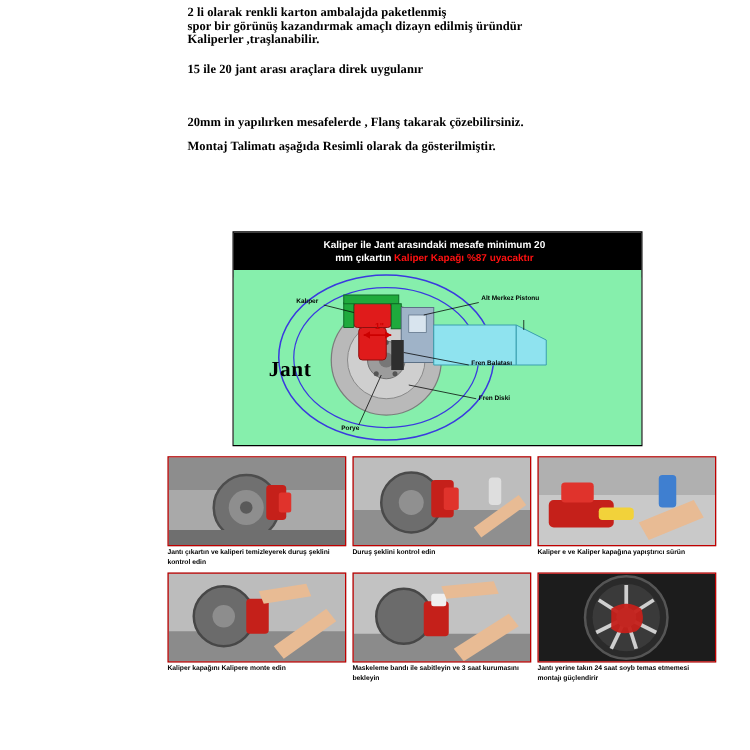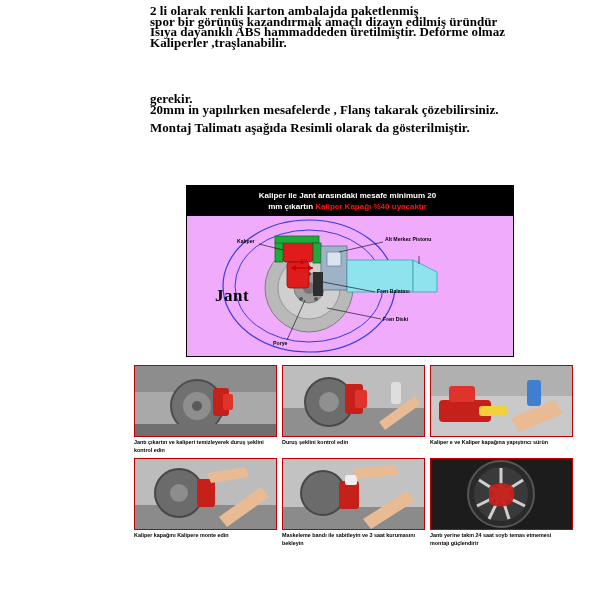--- a/index.html
+++ b/index.html
@@ -18,21 +18,21 @@
 
   .page {
     position: relative;
     width: 600px;
     height: 600px;
     box-sizing: border-box;
     padding: 6px 8px 0 150px;
   }
 
   .text-block {
-    font-size: 13px;
+    font-size: 10px;
     line-height: 10.5px;
     font-weight: bold;
     letter-spacing: 0.05px;
   }
   .para { margin: 0 0 0 0; }
   .spacer-sm { height: 8px; }
   .spacer-md { height: 13px; }
   .spacer-lg { height: 17px; }
 
   
@@ -59,21 +59,21 @@
     padding: 4px 6px 0 1px;
     box-sizing: border-box;
     text-align: center;
   }
   .diag-header .red { color: #ff1111; }
   .diag-body {
     position: absolute;
     left: 0; top: 30px;
     width: 100%;
     height: 140px;
-    background: #f0abfc;
+    background: #86efac;
     overflow: hidden;
   }
   .jant-label {
     position: absolute;
     left: 28px;
     top: 70px;
     font-family: "Liberation Serif", serif;
     font-weight: bold;
     font-size: 17px;
     letter-spacing: 0.5px;
@@ -136,36 +136,35 @@
   }
 </style>
 </head>
 <body>
 
 <div class="page">
 
   <div class="text-block">
     <div class="para">2 li olarak renkli karton  ambalajda paketlenmiş</div>
     <div class="para">spor bir görünüş kazandırmak amaçlı dizayn edilmiş üründür</div>
-    <div class="para"> Isıya dayanıklı ABS hammaddeden üretilmiştir. Deforme olmaz</div>
     <div class="para">Kaliperler ,traşlanabilir.</div>
     <div class="spacer-md"></div>
+    <div class="para">15 ile 20  jant  arası  araçlara direk uygulanır</div>
     <div class="spacer-lg"></div>
     <div class="spacer-sm"></div>
     <div class="spacer-sm"></div>
-    <div class="para">gerekir.</div>
     <div class="para">20mm in yapılırken mesafelerde , Flanş takarak çözebilirsiniz.</div>
     <div class="spacer-sm"></div>
     <div class="para">Montaj Talimatı aşağıda Resimli olarak da gösterilmiştir.</div>
   </div>
 
   <div class="diagram-wrap">
     <div class="diag-header">
       <span>Kaliper ile Jant arasındaki mesafe minimum  20</span><br>
-      <span>mm çıkartın </span><span class="red">Kaliper Kapağı %40 uyacaktır</span>
+      <span>mm çıkartın </span><span class="red">Kaliper Kapağı %87 uyacaktır</span>
     </div>
     <div class="diag-body">
       <svg width="324" height="140" viewBox="0 0 324 140">
 
         <ellipse cx="122" cy="70" rx="86" ry="66" fill="none" stroke="#3a3adf" stroke-width="1.2"></ellipse>
         <ellipse cx="122" cy="70" rx="74" ry="56" fill="none" stroke="#3a3adf" stroke-width="1"></ellipse>
 
         <circle cx="122" cy="72" r="44" fill="#b9b9b9" stroke="#7c7c7c" stroke-width="1"></circle>
         <circle cx="122" cy="72" r="31" fill="#cfcfcf" stroke="#8a8a8a" stroke-width="0.8"></circle>
         <circle cx="122" cy="72" r="15" fill="#9c9c9c" stroke="#6f6f6f" stroke-width="0.8"></circle>

